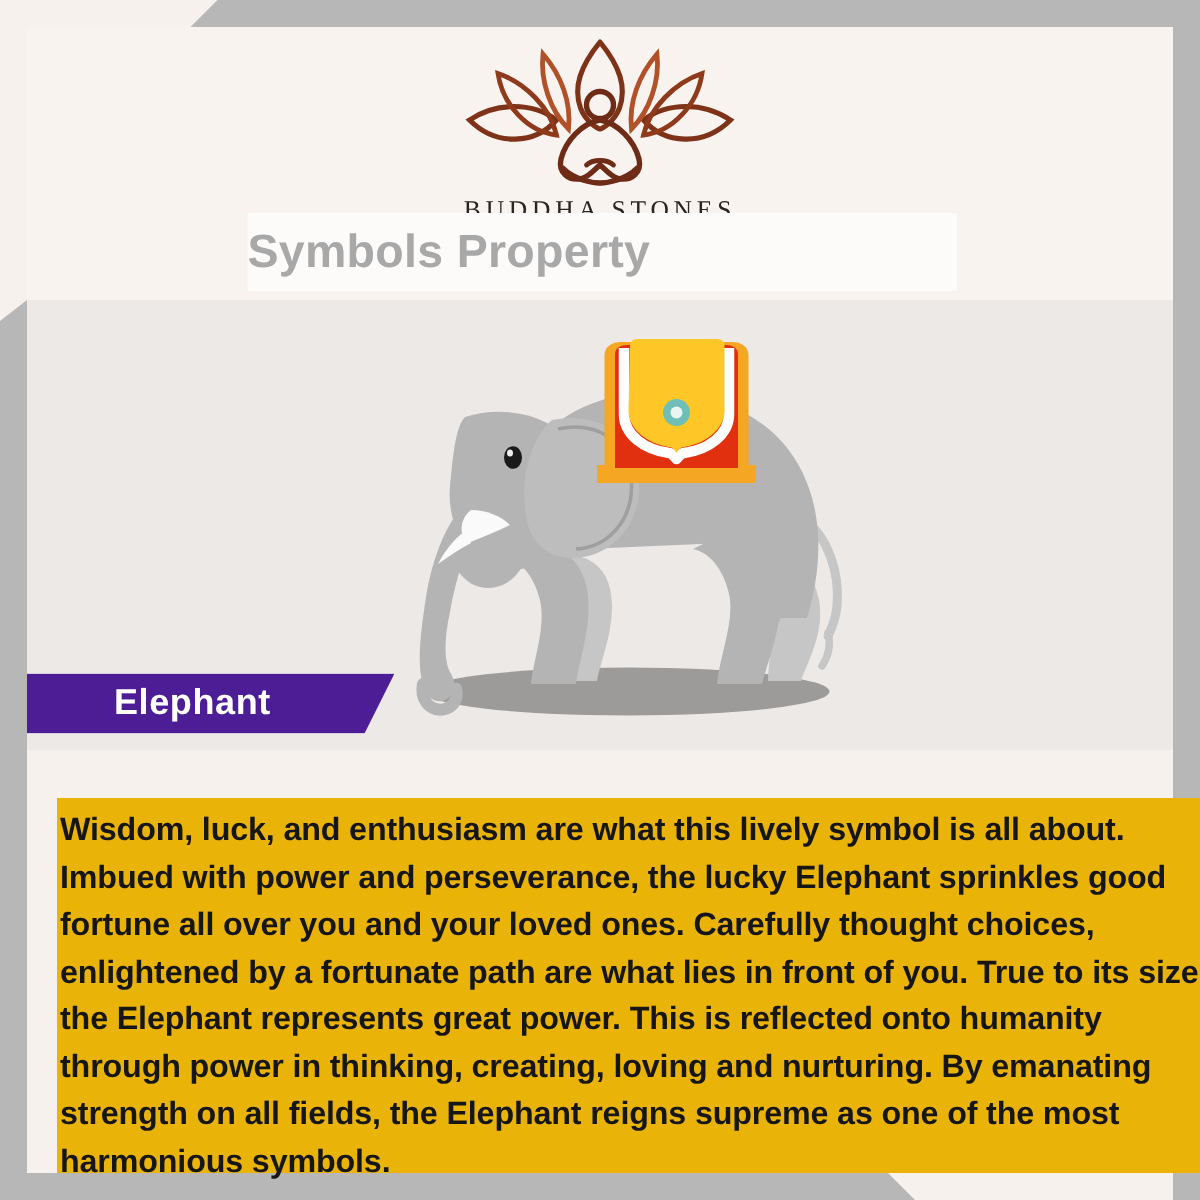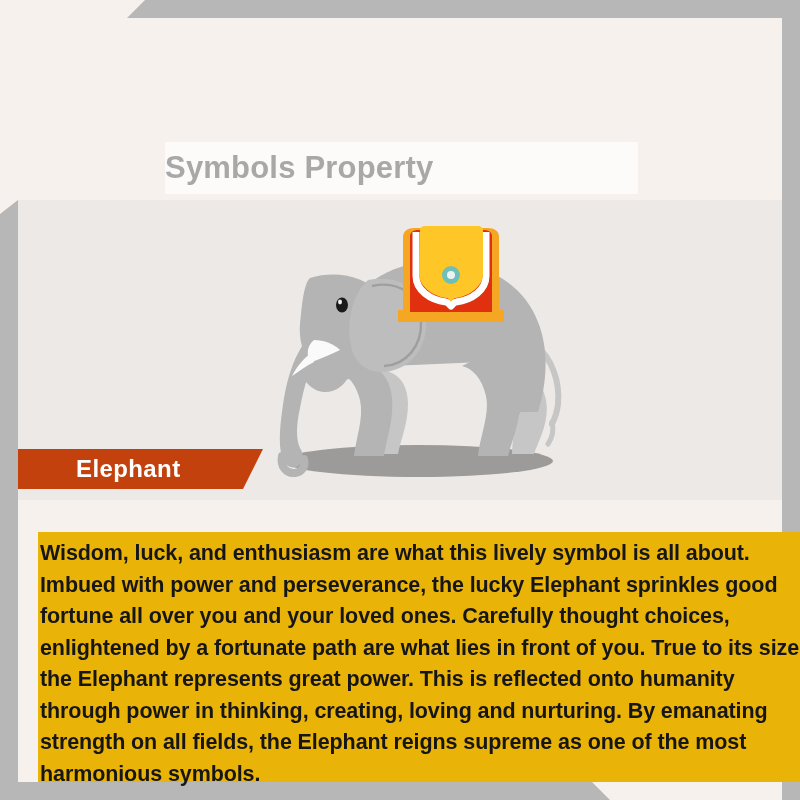--- a/index.html
+++ b/index.html
@@ -122,21 +122,21 @@
     top: 18px;
   }
 
   
   .ribbon {
     position: absolute;
     left: 18px;
     top: 449px;
     width: 245px;
     height: 40px;
-    background: #c2410c;
+    background: #4c1d95;
     clip-path: polygon(0 0, 245px 0, 225px 40px, 0 40px);
     display: flex;
     align-items: center;
   }
   .ribbon-text {
     margin-left: 58px;
     font-size: 24px;
     font-weight: bold;
     color: #FFFFFF;
     letter-spacing: 0.4px;
@@ -185,20 +185,49 @@
 </head>
 <body>
 
 <div class="page">
 
   <div class="frame-top"></div>
   <div class="frame-right"></div>
   <div class="frame-left"></div>
   <div class="frame-bottom"></div>
 
+  <div class="header">
+    <div class="logo-wrap">
+      <svg class="logo-mark" width="190" height="104" viewBox="0 0 190 104">
+
+        <path d="M8 56 C26 44 50 44 66 56 C52 72 26 74 8 56 Z" fill="none" stroke="#7E3318" stroke-width="3.4" stroke-linecap="round"></path>
+
+        <path d="M182 56 C164 44 140 44 124 56 C138 72 164 74 182 56 Z" fill="none" stroke="#7E3318" stroke-width="3.4" stroke-linecap="round"></path>
+
+        <path d="M27 25 C45 31 62 48 66 66 C47 64 30 46 27 25 Z" fill="none" stroke="#8E3A1B" stroke-width="3.2" stroke-linecap="round"></path>
+
+        <path d="M163 25 C145 31 128 48 124 66 C143 64 160 46 163 25 Z" fill="none" stroke="#8E3A1B" stroke-width="3.2" stroke-linecap="round"></path>
+
+        <path d="M57 12 C69 26 76 44 74 62 C62 50 55 30 57 12 Z" fill="none" stroke="#B1512A" stroke-width="3.2" stroke-linecap="round"></path>
+
+        <path d="M133 12 C121 26 114 44 116 62 C128 50 135 30 133 12 Z" fill="none" stroke="#B1512A" stroke-width="3.2" stroke-linecap="round"></path>
+
+        <path d="M95 4 C108 20 113 34 108 48 C104 58 96 62 95 62 C94 62 86 58 82 48 C77 34 82 20 95 4 Z" fill="none" stroke="#7E3318" stroke-width="3.4" stroke-linejoin="round"></path>
+
+        <circle cx="95" cy="46" r="9" fill="none" stroke="#6E2B16" stroke-width="3.6"></circle>
+
+        <path d="M95 56 C83 58 72 70 69 82 C67 91 74 97 83 95 C89 93 92 88 95 86 C98 88 101 93 107 95 C116 97 123 91 121 82 C118 70 107 58 95 56 Z" fill="none" stroke="#6E2B16" stroke-width="3.6" stroke-linejoin="round"></path>
+
+        <path d="M70 88 C78 96 90 98 95 98 C100 98 112 96 120 88" fill="none" stroke="#6E2B16" stroke-width="3.6" stroke-linecap="round"></path>
+
+        <path d="M86 86 C90 82 100 82 104 86" fill="none" stroke="#6E2B16" stroke-width="3.2" stroke-linecap="round"></path>
+      </svg>
+      <div class="logo-text">BUDDHA STONES</div>
+    </div>
+  </div>
 
   <div class="title-band">
     <div class="title-text">Symbols Property</div>
   </div>
 
   <div class="illus-panel">
     <svg class="elephant-svg" width="330" height="270" viewBox="0 0 330 270">
 
       <ellipse cx="168" cy="243" rx="135" ry="16" fill="#7D7D7D" opacity="0.72"></ellipse>
 

